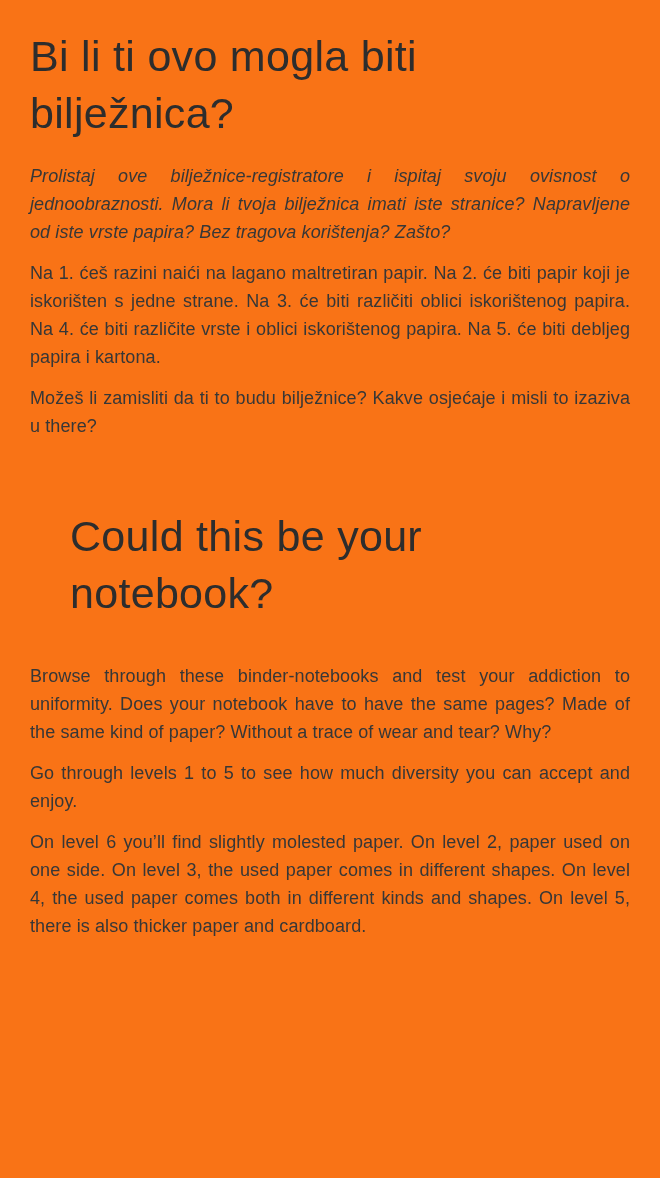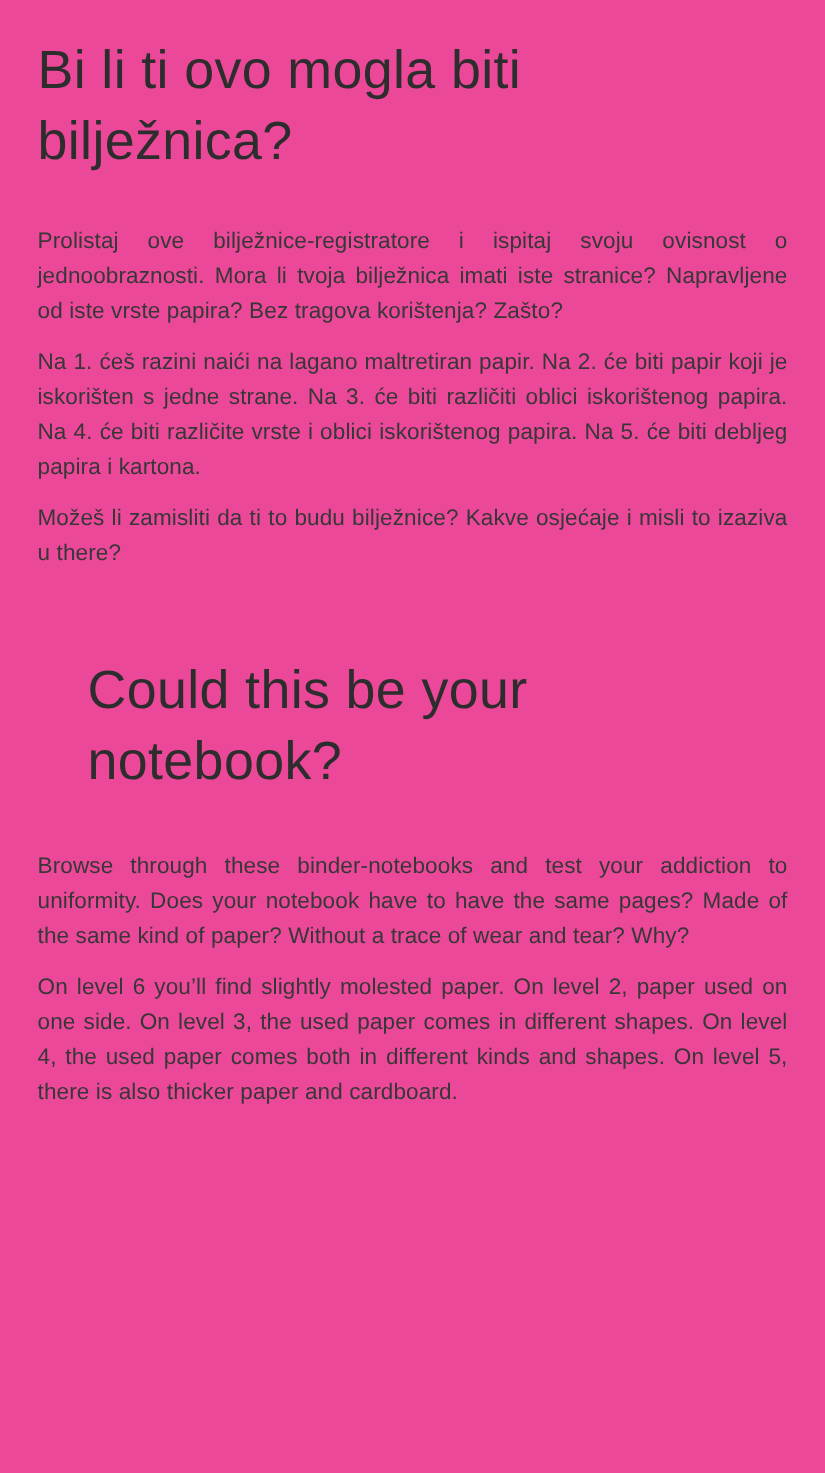--- a/index.html
+++ b/index.html
@@ -6,21 +6,21 @@
     margin: 0;
     padding: 0;
     background: #ffffff;
   }
   .page {
     position: relative;
     width: 660px;
     height: 1178px;
     box-sizing: border-box;
     padding: 0 30px;
-    background: #ec4899;
+    background: #f97316;
     overflow: hidden;
     font-family: "Liberation Sans", sans-serif;
     color: #373737;
   }
   .doc-heading {
     margin: 0;
     max-width: 470px;
     font-size: 43px;
     line-height: 57px;
     font-weight: 400;
@@ -30,34 +30,35 @@
   .doc-heading.hr { margin-top: 28px; }
   .doc-heading.en { margin-top: 68px; margin-left: 40px; }
   .doc-paragraph {
     margin: 13px 0 0 0;
     font-size: 18px;
     line-height: 28px;
     text-align: justify;
     letter-spacing: 0.1px;
     color: #373737;
   }
-  .doc-paragraph.first-hr { margin-top: 36px; }
+  .doc-paragraph.first-hr { margin-top: 20px; font-style: italic; }
   .doc-paragraph.first-en { margin-top: 40px; }
 </style>
 </head>
 <body>
 
 <div class="page">
 
   <section>
     <h1 class="doc-heading hr">Bi li ti ovo mogla biti bilježnica?</h1>
     <p class="doc-paragraph first-hr">Prolistaj ove bilježnice-registratore i ispitaj svoju ovisnost o jednoobraznosti. Mora li tvoja bilježnica imati iste stranice? Napravljene od iste vrste papira? Bez tragova korištenja? Zašto?</p>
     <p class="doc-paragraph">Na 1. ćeš razini naići na lagano maltretiran papir. Na 2. će biti papir koji je iskorišten s jedne strane. Na 3. će biti različiti oblici iskorištenog papira. Na 4. će biti različite vrste i oblici iskorištenog papira. Na 5. će biti debljeg papira i kartona.</p>
     <p class="doc-paragraph">Možeš li zamisliti da ti to budu bilježnice? Kakve osjećaje i misli to izaziva u there?</p>
   </section>
 
   <section>
     <h1 class="doc-heading en">Could this be your notebook?</h1>
     <p class="doc-paragraph first-en">Browse through these binder-notebooks and test your addiction to uniformity. Does your notebook have to have the same pages? Made of the same kind of paper? Without a trace of wear and tear? Why?</p>
+    <p class="doc-paragraph">Go through levels 1 to 5 to see how much diversity you can accept and enjoy.</p>
     <p class="doc-paragraph">On level 6 you’ll find slightly molested paper. On level 2, paper used on one side. On level 3, the used paper comes in different shapes. On level 4, the used paper comes both in different kinds and shapes. On level 5, there is also thicker paper and cardboard.</p>
   </section>
 
 </div>
 
 </body></html>

